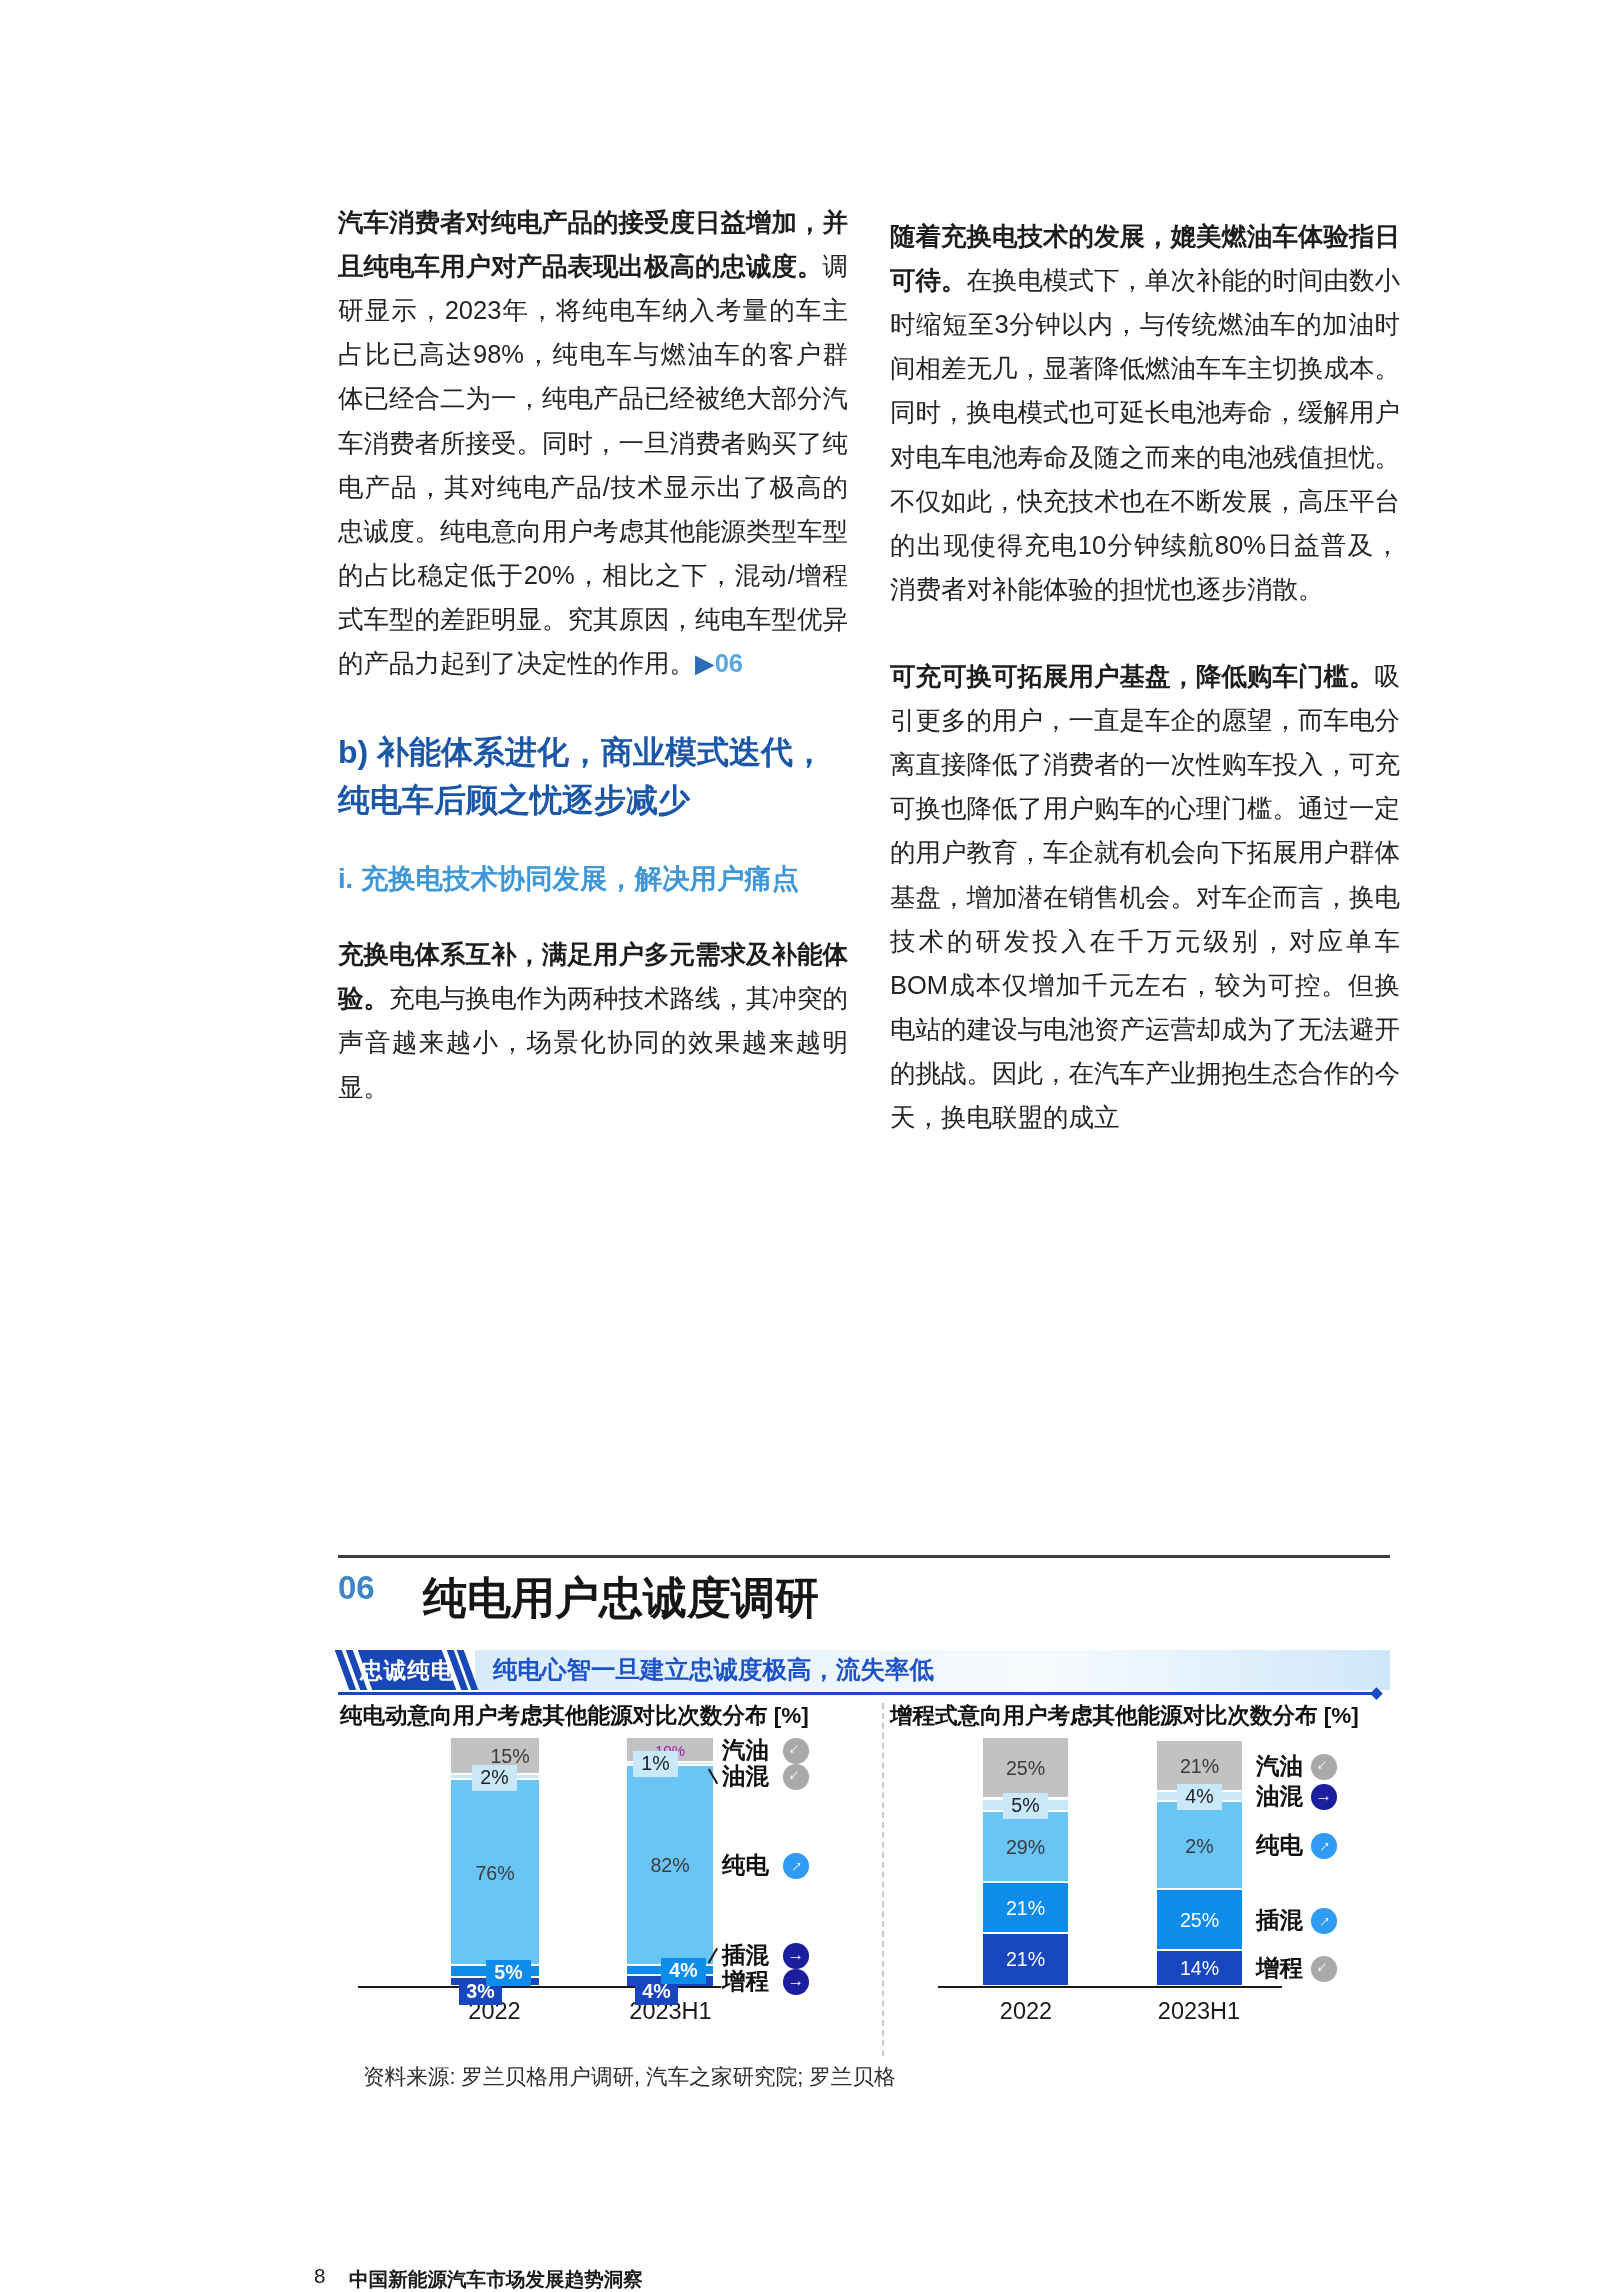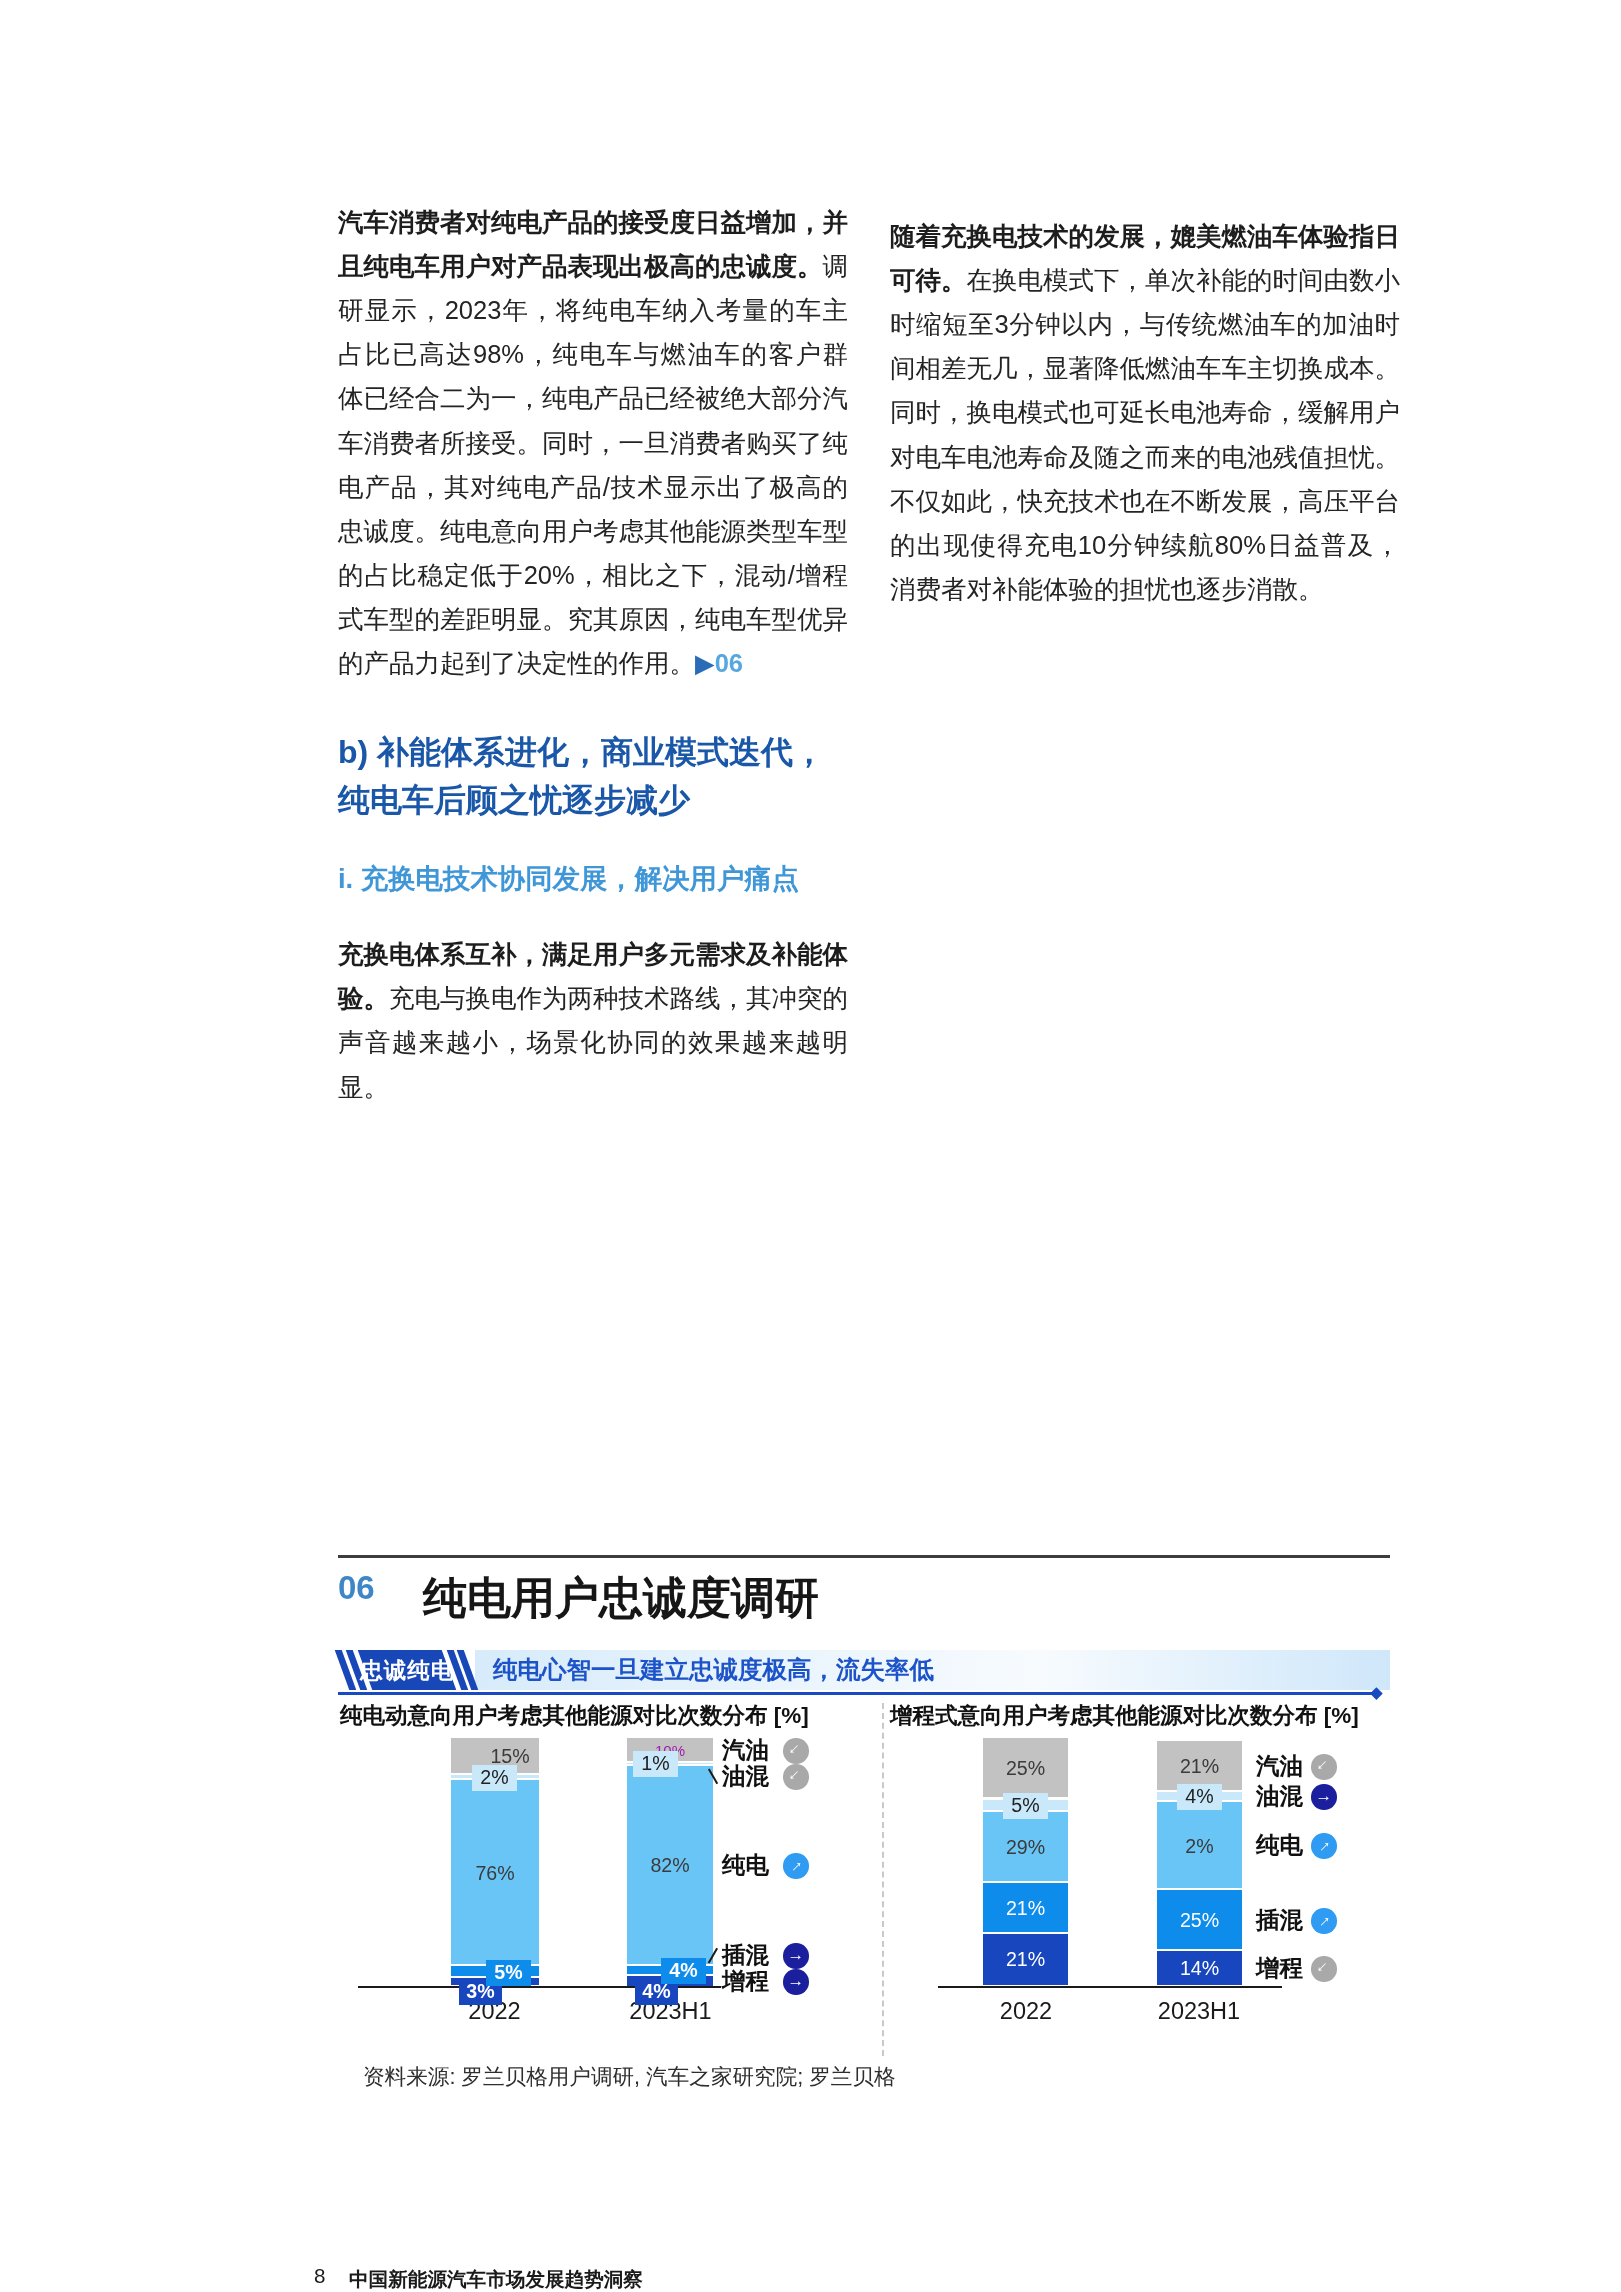--- a/index.html
+++ b/index.html
@@ -48,20 +48,21 @@
 
   <div class="col" style="left:338px;top:200px;">
     <p class="mb-lg"><b>汽车消费者对纯电产品的接受度日益增加，并且纯电车用户对产品表现出极高的忠诚度。</b><span>调研显示，2023年，将纯电车纳入考量的车主占比已高达98%，纯电车与燃油车的客户群体已经合二为一，纯电产品已经被绝大部分汽车消费者所接受。同时，一旦消费者购买了纯电产品，其对纯电产品/技术显示出了极高的忠诚度。纯电意向用户考虑其他能源类型车型的占比稳定低于20%，相比之下，混动/增程式车型的差距明显。究其原因，纯电车型优异的产品力起到了决定性的作用。</span><span class="ref-arrow">▶</span><span class="ref-num">06</span></p>
     <div class="h-b">b) 补能体系进化，商业模式迭代，纯电车后顾之忧逐步减少</div>
     <div class="h-sub">i. 充换电技术协同发展，解决用户痛点</div>
     <p><b>充换电体系互补，满足用户多元需求及补能体验。</b><span>充电与换电作为两种技术路线，其冲突的声音越来越小，场景化协同的效果越来越明显。</span></p>
   </div>
 
   <div class="col" style="left:890px;top:214px;">
     <p class="mb-lg"><b>随着充换电技术的发展，媲美燃油车体验指日可待。</b><span>在换电模式下，单次补能的时间由数小时缩短至3分钟以内，与传统燃油车的加油时间相差无几，显著降低燃油车车主切换成本。同时，换电模式也可延长电池寿命，缓解用户对电车电池寿命及随之而来的电池残值担忧。不仅如此，快充技术也在不断发展，高压平台的出现使得充电10分钟续航80%日益普及，消费者对补能体验的担忧也逐步消散。</span></p>
+    <p><b>可充可换可拓展用户基盘，降低购车门槛。</b><span>吸引更多的用户，一直是车企的愿望，而车电分离直接降低了消费者的一次性购车投入，可充可换也降低了用户购车的心理门槛。通过一定的用户教育，车企就有机会向下拓展用户群体基盘，增加潜在销售机会。对车企而言，换电技术的研发投入在千万元级别，对应单车BOM成本仅增加千元左右，较为可控。但换电站的建设与电池资产运营却成为了无法避开的挑战。因此，在汽车产业拥抱生态合作的今天，换电联盟的成立</span></p>
   </div>
 
   <div class="ex-rule"></div>
   <div class="ex-num">06</div>
   <div class="ex-title">纯电用户忠诚度调研</div>
 
   <div class="banner">
     <div class="banner-strip"></div>
     <div class="slash s1"></div>
     <div class="slash s2"></div>

